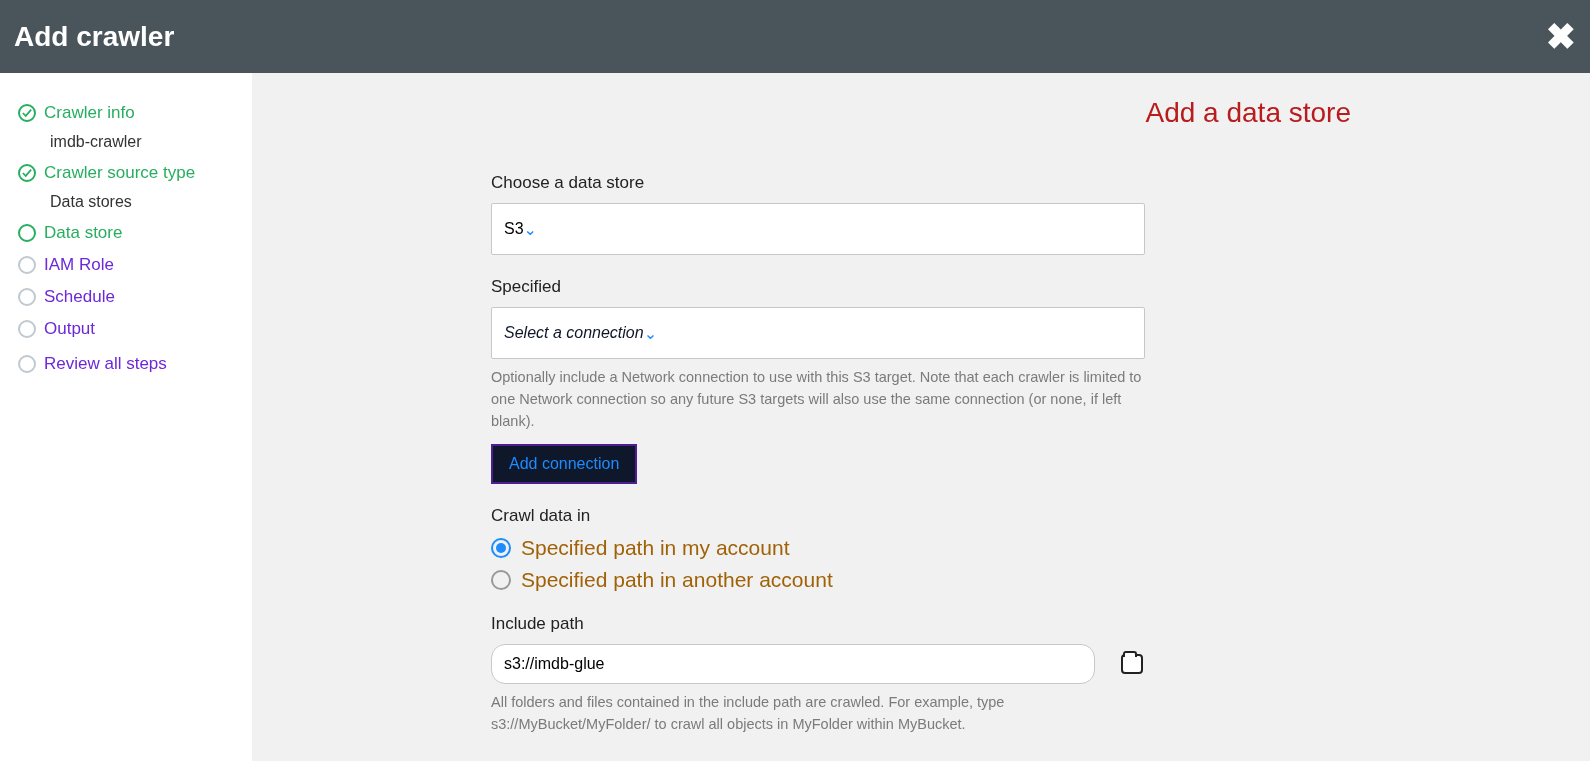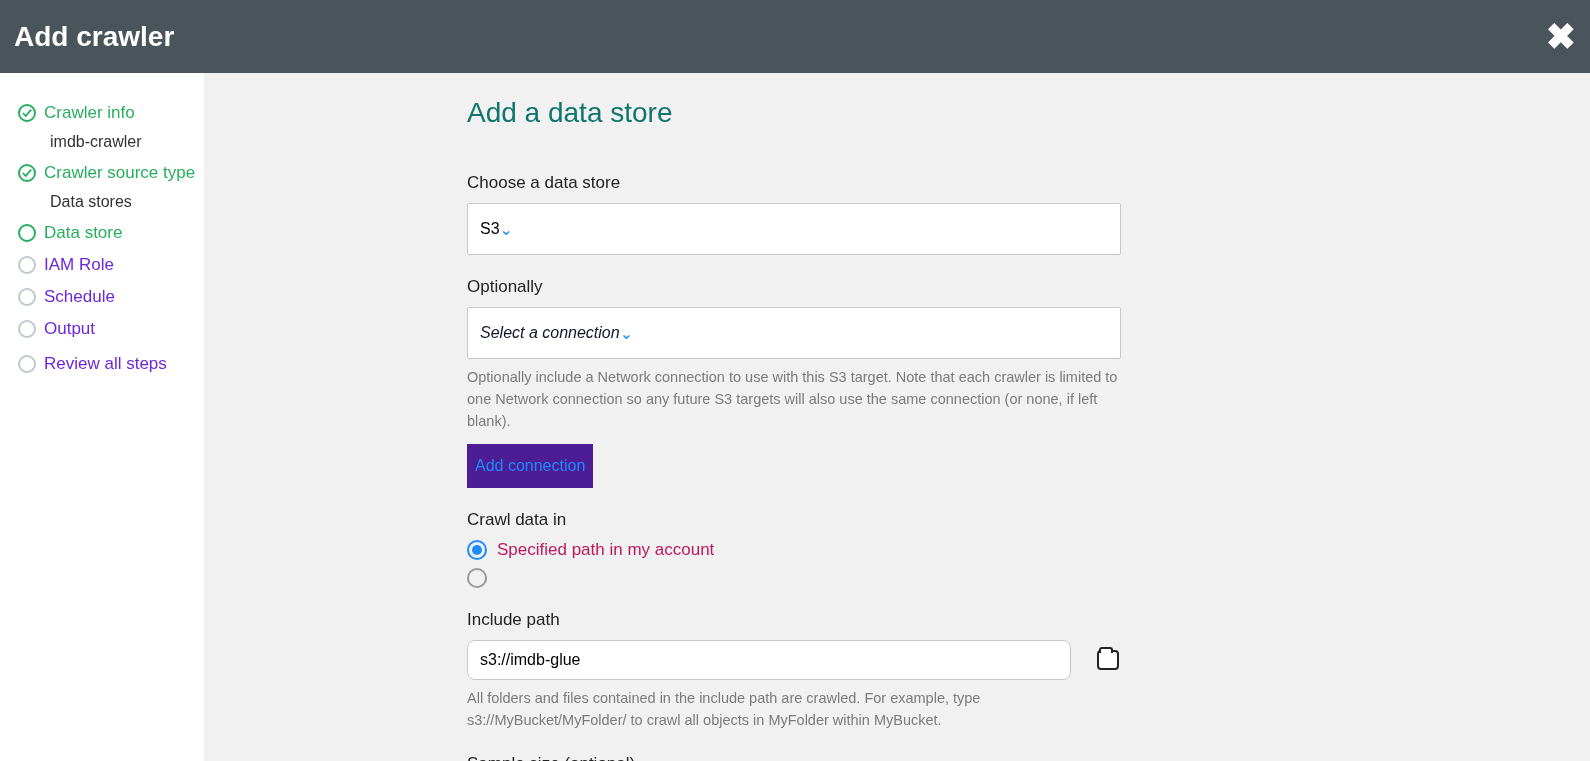--- a/index.html
+++ b/index.html
@@ -31,21 +31,21 @@
       font-size: 36px;
       font-weight: bold;
       cursor: pointer;
       line-height: 1;
     }
     .body-area {
       display: flex;
       height: calc(100% - 73px);
     }
     .sidebar {
-      width: 204px;
+      width: 252px;
       background: #fff;
       padding: 30px 0 0 18px;
     }
     .step {
       display: flex;
       align-items: center;
       margin-bottom: 10px;
       font-size: 17px;
       gap: 8px;
     }
@@ -86,24 +86,24 @@
       flex: 1;
       padding: 24px 0 0 0;
       overflow-y: auto;
     }
     .main-inner {
       max-width: 900px;
       margin: 0 auto;
       padding: 0 20px 60px 20px;
     }
     .main-title {
-      text-align: left;
+      text-align: right;
       font-size: 28px;
       font-weight: normal;
-      color: #0f766e;
+      color: #b91c1c;
       margin-bottom: 44px;
     }
     .form-group {
       margin-bottom: 22px;
     }
     .form-label {
       display: block;
       font-size: 17px;
       font-weight: normal;
       color: #222;
@@ -133,34 +133,34 @@
     .hint {
       font-size: 14.5px;
       color: #7b7b7b;
       margin-top: 8px;
       max-width: 654px;
       line-height: 1.5;
     }
     .btn-outline {
       display: inline-block;
       margin-top: 12px;
-      padding: 9px 4px;
-      border: 4px solid #4c1d95;
+      padding: 9px 16px;
+      border: 2px solid #4c1d95;
       color: #1d8cff;
       font-size: 16px;
-      background: #4c1d95;
+      background: #0f172a;
       cursor: pointer;
     }
     .radio-row {
       display: flex;
       align-items: center;
       gap: 10px;
       margin-bottom: 8px;
-      font-size: 17px;
-      color: #be185d;
+      font-size: 21px;
+      color: #a16207;
     }
     .radio {
       width: 20px;
       height: 20px;
       border: 2px solid #999;
       border-radius: 50%;
       display: inline-flex;
       align-items: center;
       justify-content: center;
       cursor: pointer;
@@ -181,21 +181,21 @@
       max-width: 680px;
     }
     .text-input {
       flex: 1;
       height: 40px;
       border: 1px solid #c7c7c7;
       padding: 0 12px;
       font-size: 16px;
       background: #fff;
       max-width: 604px;
-      border-radius: 8px;
+      border-radius: 14px;
     }
     .text-input::placeholder {
       font-style: italic;
       color: #888;
     }
     .folder-icon-box {
       width: 22px;
       height: 20px;
       border: 2px solid #222;
       border-radius: 4px;
@@ -279,39 +279,40 @@
 
       <div class="form-group">
         <label class="form-label">Choose a data store</label>
         <div class="form-select">
           <span>S3</span>
           <span class="chev">⌄</span>
         </div>
       </div>
 
       <div class="form-group">
-        <label class="form-label">Optionally</label>
+        <label class="form-label">Specified</label>
         <div class="form-select">
           <span class="placeholder">Select a connection</span>
           <span class="chev">⌄</span>
         </div>
         <div class="hint">Optionally include a Network connection to use with this S3 target. Note that each crawler is limited to one Network connection so any future S3 targets will also use the same connection (or none, if left blank).</div>
         <button class="btn-outline">Add connection</button>
       </div>
 
       <div class="form-group">
         <label class="form-label">Crawl data in</label>
         <div class="radio-row">
           <span class="radio selected">
               <span class="dot"></span>
             </span>
           <span>Specified path in my account</span>
         </div>
         <div class="radio-row">
           <span class="radio"></span>
+          <span>Specified path in another account</span>
         </div>
       </div>
 
       <div class="form-group">
         <label class="form-label">Include path</label>
         <div class="input-row">
           <input type="text" class="text-input" value="s3://imdb-glue" style="">
           <div class="folder-icon-box"></div>
         </div>
         <div class="hint">All folders and files contained in the include path are crawled. For example, type s3://MyBucket/MyFolder/ to crawl all objects in MyFolder within MyBucket.</div>

